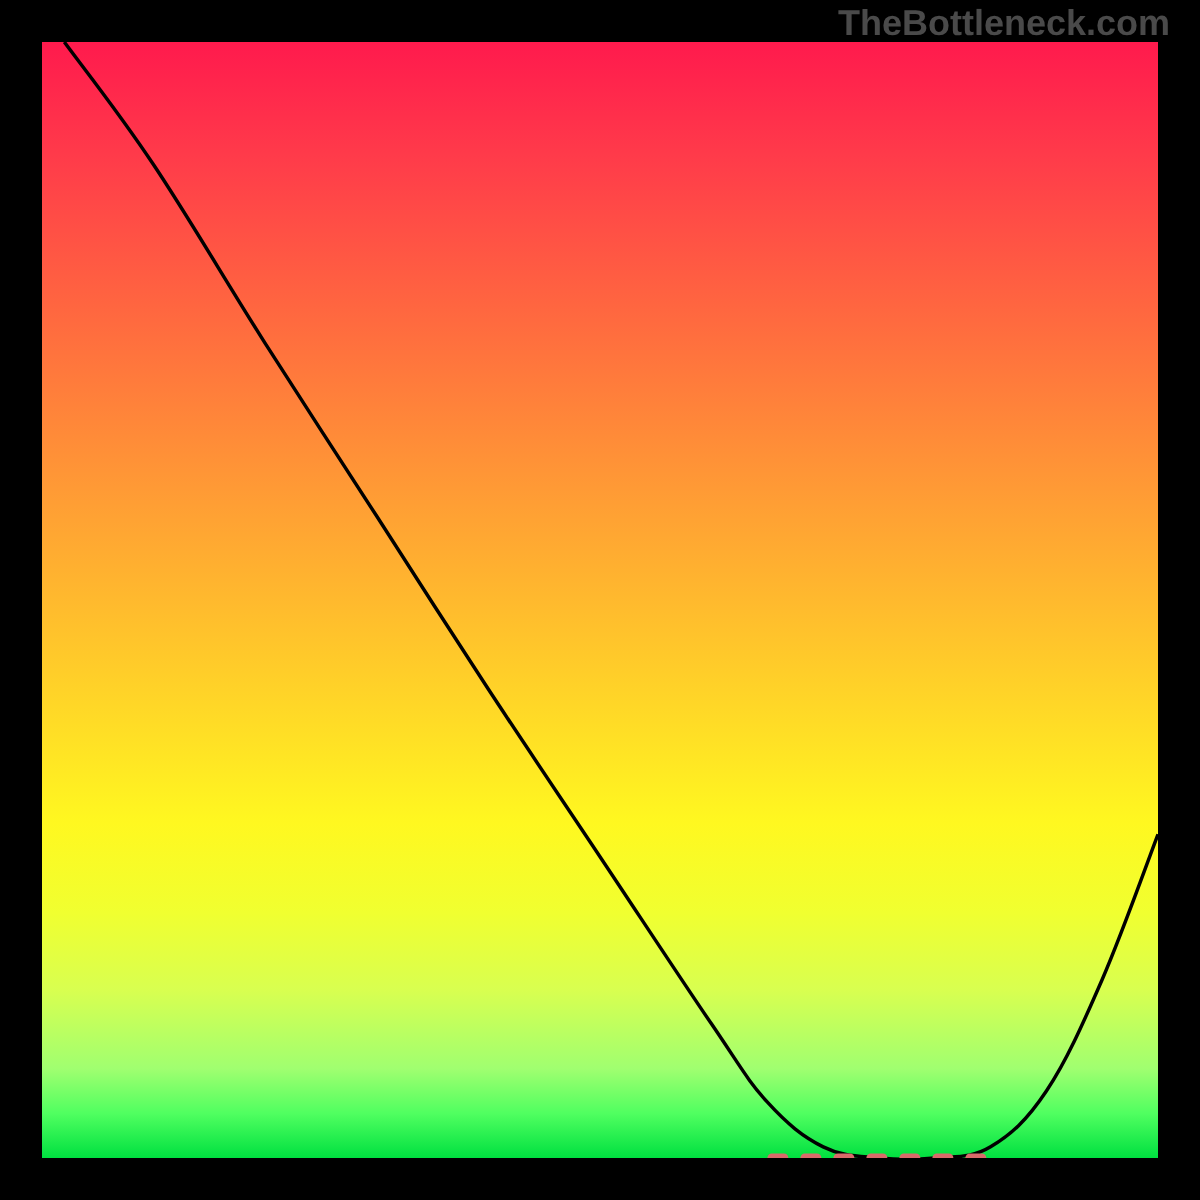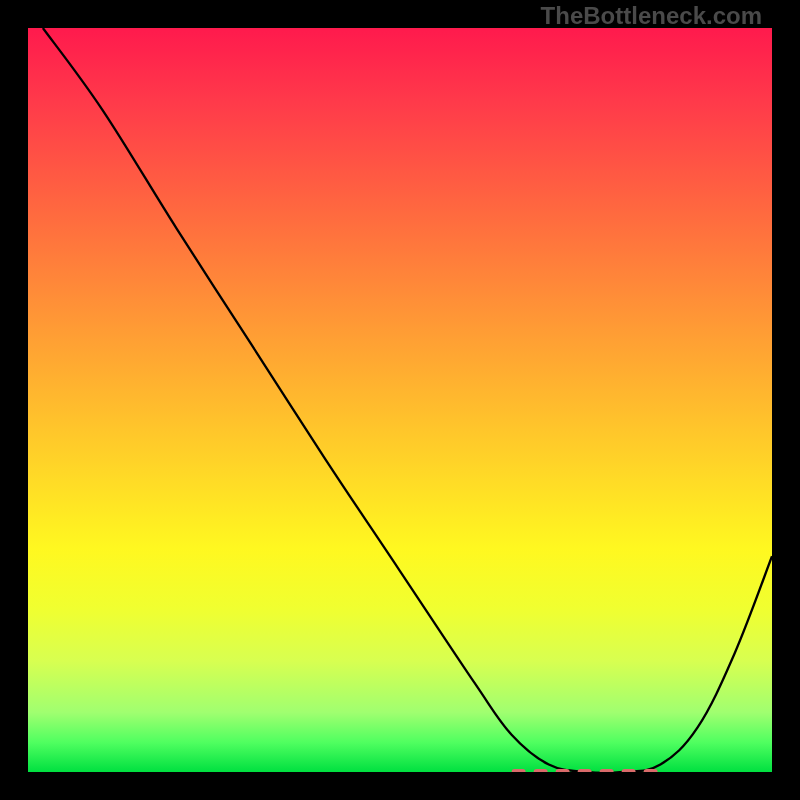--- a/index.html
+++ b/index.html
@@ -13,21 +13,21 @@
   }
   .frame {
     position: relative;
     width: 800px;
     height: 800px;
     background: #000;
   }
   .watermark {
     position: absolute;
     top: 2px;
-    right: 38px;
+    right: 20px;
     color: #4a4a4a;
     font-size: 24px;
     font-weight: bold;
     z-index: 10;
   }
   .plot-area {
     position: absolute;
     left: 28px;
     top: 28px;
     width: 744px;

